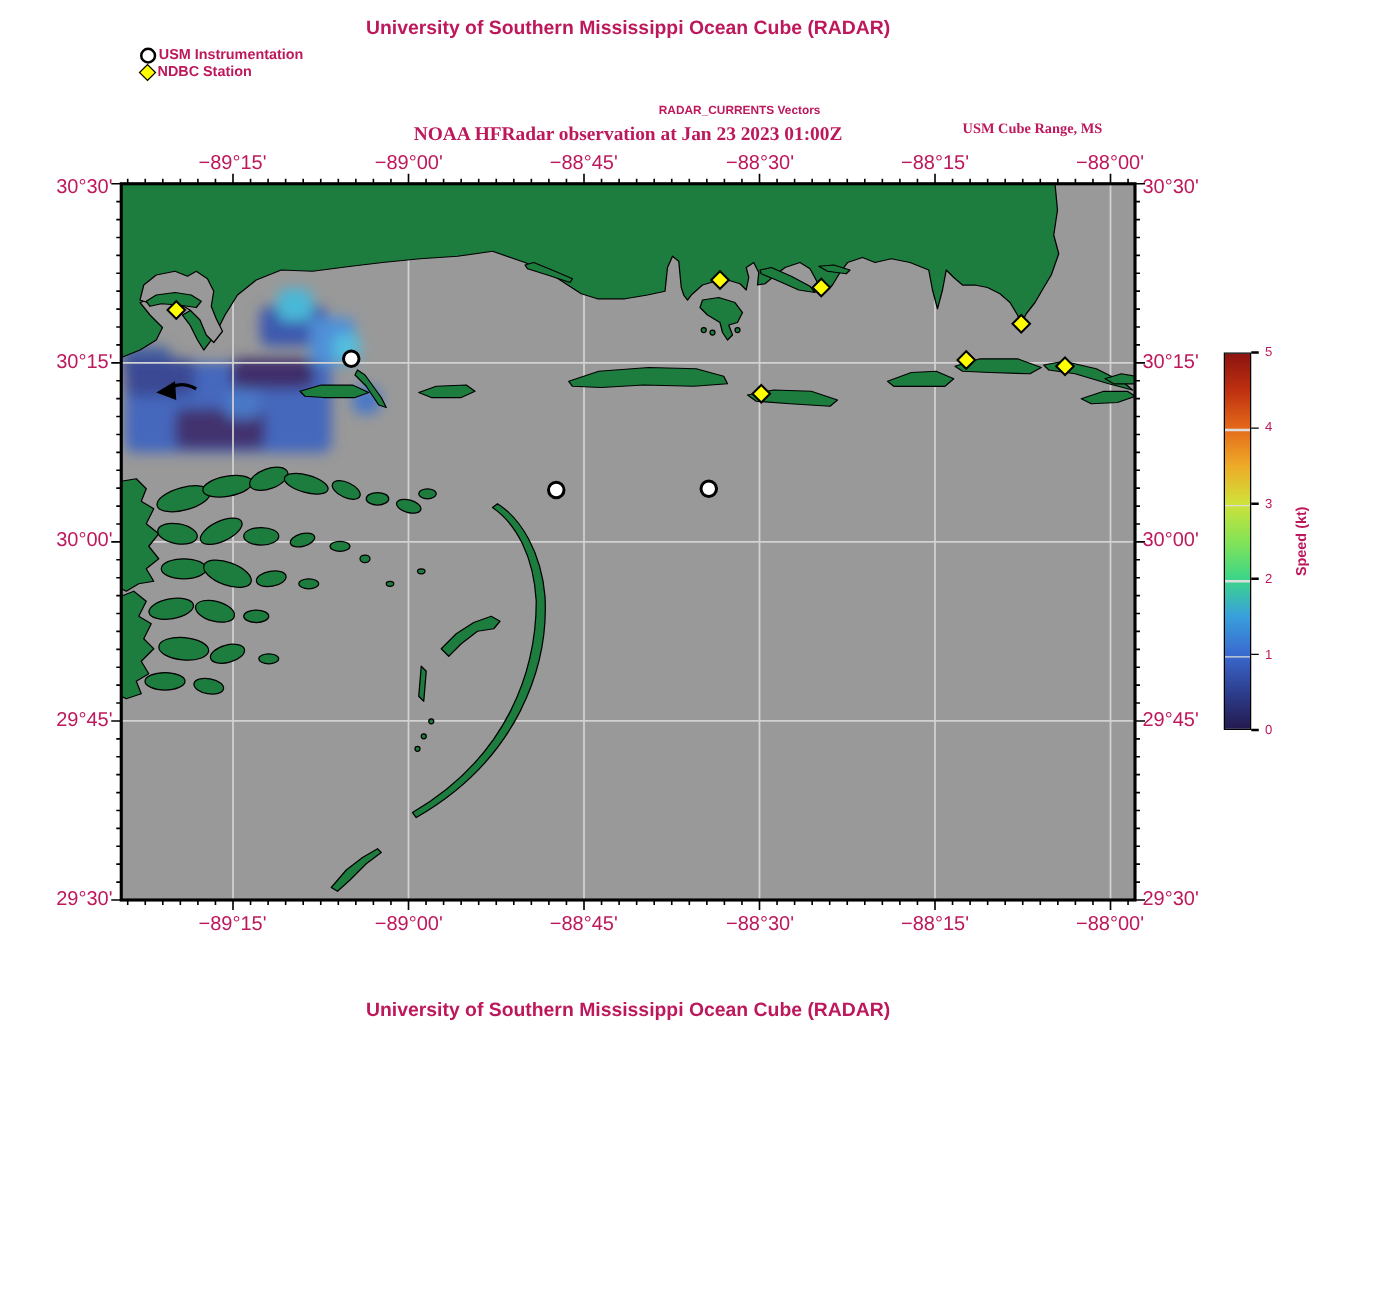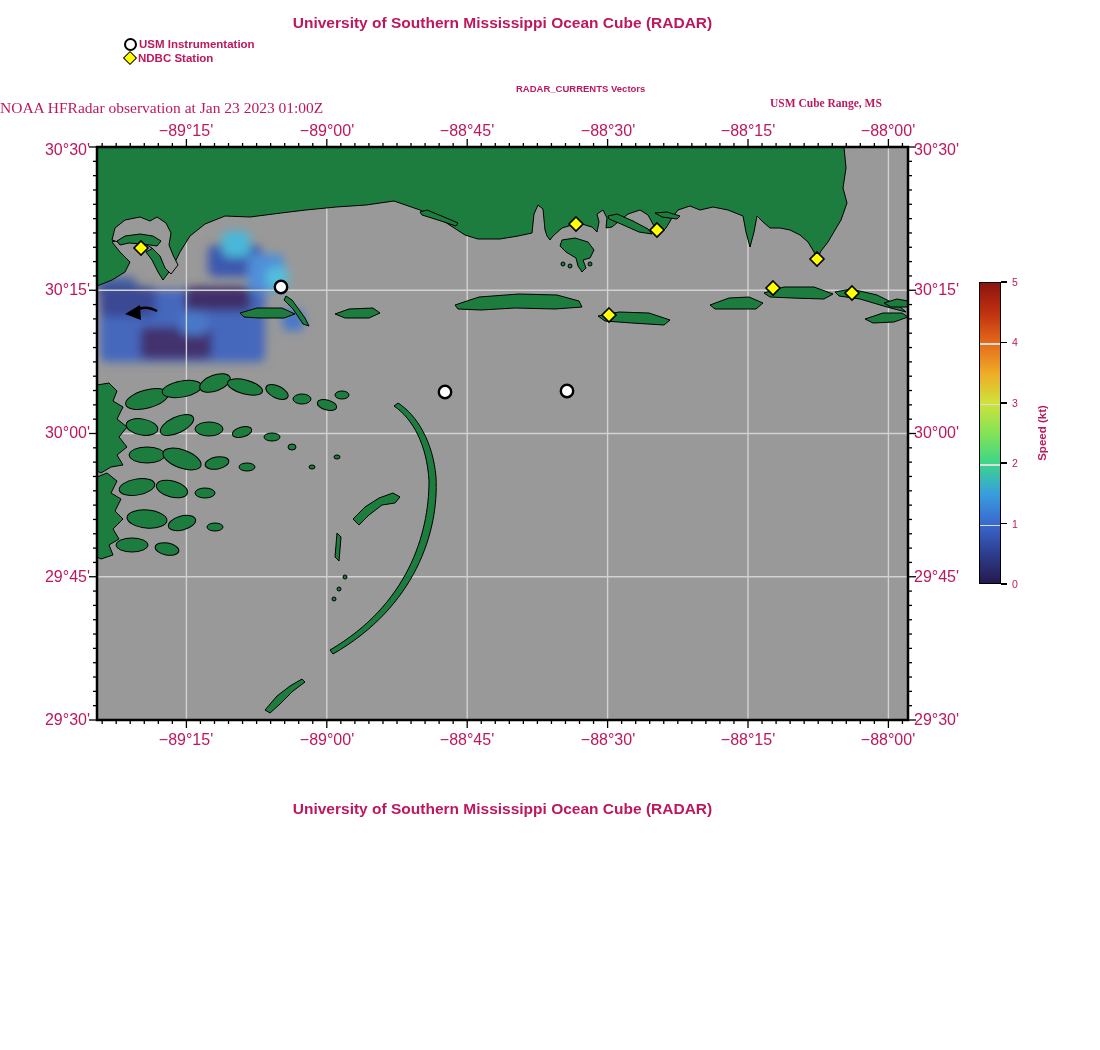--- a/index.html
+++ b/index.html
@@ -1,40 +1,40 @@
 <!DOCTYPE html>
 <html><head>
 <meta charset="utf-8">
 <style>
   html,body{margin:0;padding:0;background:#fff;}
   .page{position:relative;width:1100px;height:1050px;background:#fff;overflow:hidden;
         font-family:"Liberation Sans",sans-serif;color:#be185d;}
   .abs{position:absolute;}
   .title{width:1005px;left:0;top:14px;text-align:center;font-size:15.5px;font-weight:bold;}
   .title-bottom{width:1005px;left:0;top:800px;text-align:center;font-size:15.5px;font-weight:bold;}
-  .subtitle{width:1005px;left:0;top:99px;font-family:"Liberation Serif",serif;
-            font-size:15.5px;font-weight:normal;}
+  .subtitle{width:1005px;left:0;top:99px;text-align:center;font-family:"Liberation Serif",serif;
+            font-size:15.5px;font-weight:bold;}
   .range-label{left:770px;top:97px;width:220px;font-family:"Liberation Serif",serif;
                font-size:11.5px;font-weight:bold;}
   
-  .legend{left:124px;top:37px;}
+  .legend{left:112px;top:37px;}
   .legend-row{display:flex;align-items:center;height:14px;}
   .legend-label{font-size:11.5px;font-weight:bold;margin-left:2px;}
   .m-circle{width:9px;height:9px;border:2px solid #000;border-radius:50%;background:#fff;display:inline-block;}
   .m-diamond{width:8px;height:8px;border:1.6px solid #000;background:#ffff00;display:inline-block;
              transform:rotate(45deg);margin:0 1px;}
   
   .vs-box{left:543px;top:38px;width:347px;height:34px;border:2.5px solid #000;background:#fff;
           padding:1px 0 0 5px;}
   .vs-row{position:relative;height:11.5px;}
   .vs-label{font-size:10.5px;font-weight:bold;line-height:11.5px;}
   .vs-line{position:absolute;height:1.3px;background:#000;top:5px;right:12px;}
   .vs-head{position:absolute;top:0px;right:2px;width:0;height:0;
            border-left:12px solid #000;border-top:5.5px solid transparent;border-bottom:5.5px solid transparent;}
-  .vs-caption{left:516px;top:83px;font-size:9.5px;font-weight:bold;}
+  .vs-caption{left:527px;top:83px;font-size:9.5px;font-weight:bold;}
   
   .tick-label{position:absolute;font-size:16px;white-space:nowrap;}
   
   .cbar{left:979px;top:282px;width:22px;height:302px;border:1.5px solid #000;box-sizing:border-box;}
   .cbar-line{position:absolute;left:0;width:100%;height:1.5px;background:#ddd;}
   .cbar-stub{position:absolute;right:-8px;width:6px;height:1.5px;background:#000;}
   .cbar-ticklabel{position:absolute;left:31px;transform:translateY(-50%);font-size:10.5px;}
   .cbar-title{left:1042px;top:433px;transform:translate(-50%,-50%) rotate(-90deg);
               font-size:11.5px;font-weight:bold;white-space:nowrap;}
 </style>

